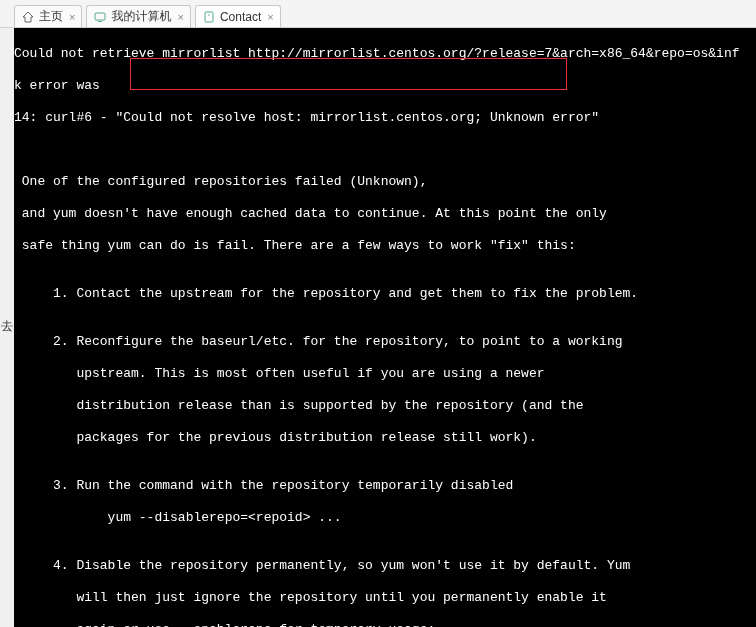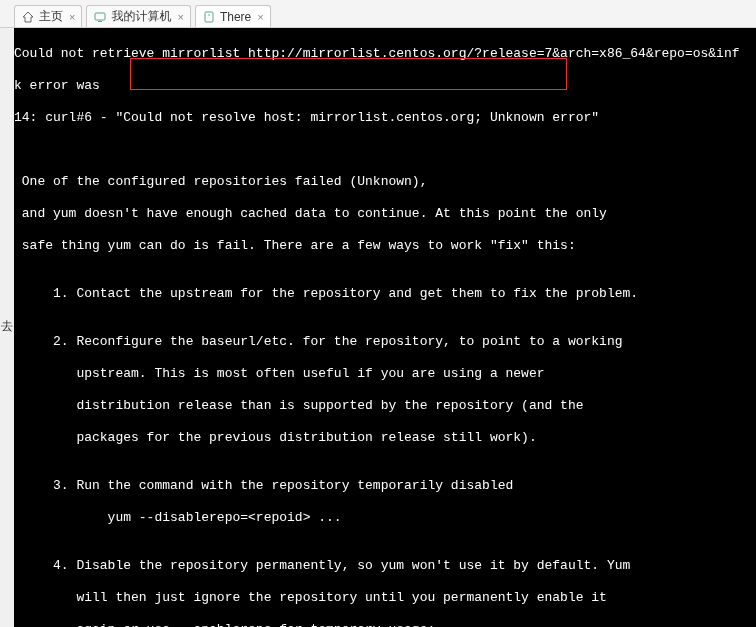--- a/index.html
+++ b/index.html
@@ -114,21 +114,21 @@
     <span>我的计算机</span>
     <span class="close">×</span>
   </div>
   <div class="tab">
     <span class="icon">
       <svg width="12" height="12" viewBox="0 0 12 12">
           <rect x="2" y="1" width="8" height="10" rx="1" fill="none" stroke="#5a8" stroke-width="1"></rect>
           <circle cx="6" cy="4" r="0.8" fill="#5a8"></circle>
         </svg>
     </span>
-    <span>There</span>
+    <span>Contact</span>
     <span class="close">×</span>
   </div>
 </div>
 
 <div class="left-edge">
   <div class="left-label">去</div>
 </div>
 
 <div class="terminal" style="margin-left:14px;">
 <div class="terminal-line">Could not retrieve mirrorlist http://mirrorlist.centos.org/?release=7&amp;arch=x86_64&amp;repo=os&amp;inf</div>

